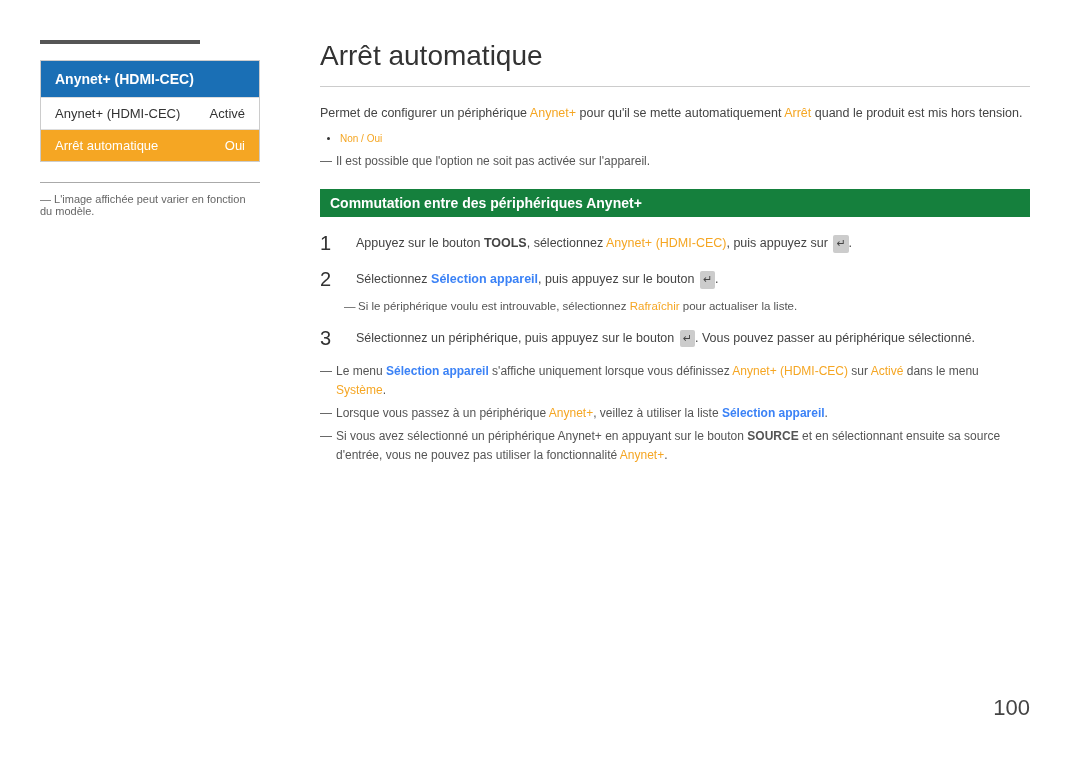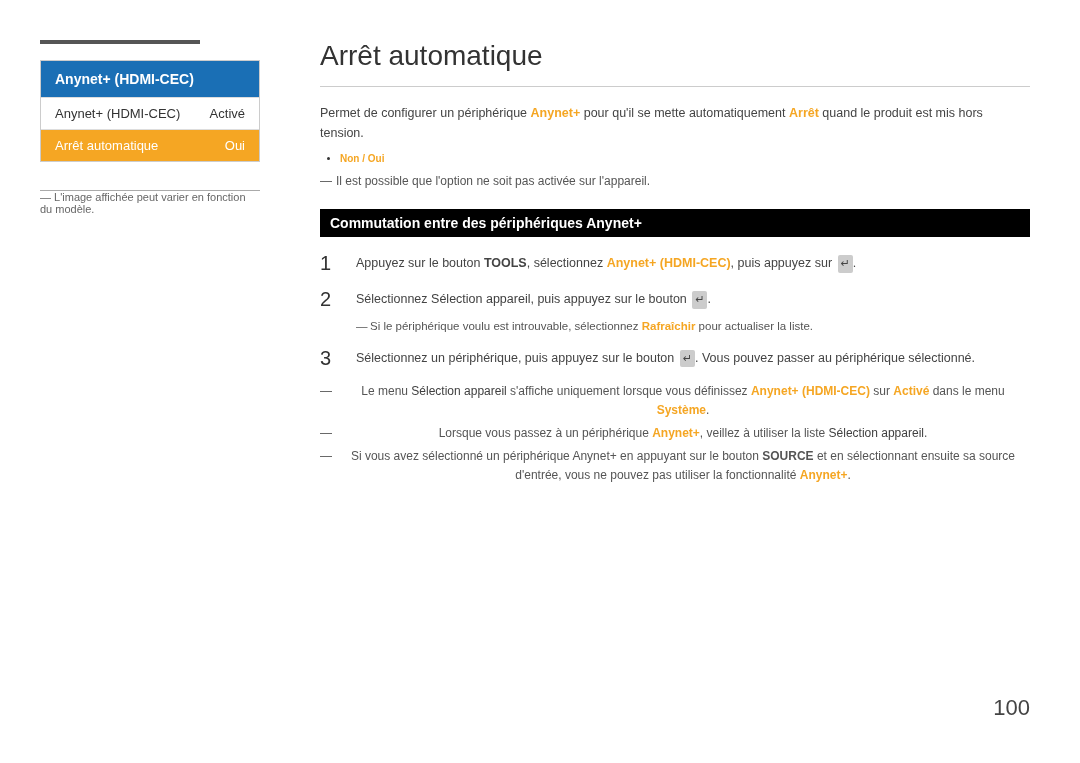--- a/index.html
+++ b/index.html
@@ -64,22 +64,23 @@
 
     .sidebar-item .item-label {
       font-size: 13px;
     }
 
     .sidebar-item .item-value {
       font-size: 13px;
     }
 
     .sidebar-note {
-      margin-top: 28px;
+      margin-top: 20px;
       border-top: 1px solid #aaa;
+      padding-top: 10px;
       font-size: 11px;
       color: #666;
     }
 
     
     .main-content {
       flex: 1;
       padding-top: 0;
     }
 
@@ -102,39 +103,39 @@
     .option-list {
       margin: 8px 0 8px 20px;
       font-size: 10px;
     }
 
     .option-list li {
       list-style: disc;
       margin-bottom: 2px;
     }
 
-    .orange { color: #f5a623; font-weight: bold; }
-    .blue { color: #404040; font-weight: normal; }
+    .orange { color: #f5a623; font-weight: normal; }
+    .blue { color: #3b82f6; font-weight: bold; }
 
     .note-text {
       font-size: 12px;
       color: #555;
       line-height: 1.6;
       margin: 4px 0 4px 16px;
       position: relative;
     }
 
     .note-text::before {
       content: '—';
       position: absolute;
       left: -16px;
     }
 
     .section-heading {
-      background: #000000;
+      background: #15803d;
       color: #ffffff;
       font-size: 14px;
       font-weight: bold;
       padding: 6px 10px;
       margin: 18px 0 14px 0;
     }
 
     .numbered-list {
       list-style: none;
       margin-left: 0;
@@ -190,21 +191,20 @@
       position: absolute;
       bottom: 42px;
       right: 50px;
       font-size: 22px;
       font-weight: 300;
       color: #444;
     }
 
     .notes-section {
       margin-top: 7px;
-      text-align: center;
     }
   </style>
 </head>
 <body>
 
 <div class="page-container">
 
   <div class="sidebar">
     <div class="sidebar-top-bar"></div>
     <div class="sidebar-box">
@@ -244,21 +244,21 @@
         </span>
       </li>
       <li>
         <span class="num">2</span>
         <span class="text">
           Sélectionnez <span class="blue">Sélection appareil</span>, puis appuyez sur le bouton <span class="icon-enter">↵</span>.
         </span>
       </li>
     </ol>
 
-    <p class="sub-note" style="margin-left:50px; margin-top:-6px; margin-bottom:10px;">
+    <p class="sub-note" style="margin-left:38px; margin-top:-6px; margin-bottom:10px;">
       Si le périphérique voulu est introuvable, sélectionnez <span class="orange">Rafraîchir</span> pour actualiser la liste.
     </p>
 
     <ol class="numbered-list" start="3">
       <li>
         <span class="num">3</span>
         <span class="text">
           Sélectionnez un périphérique, puis appuyez sur le bouton <span class="icon-enter">↵</span>. Vous pouvez passer au périphérique sélectionné.
         </span>
       </li>

